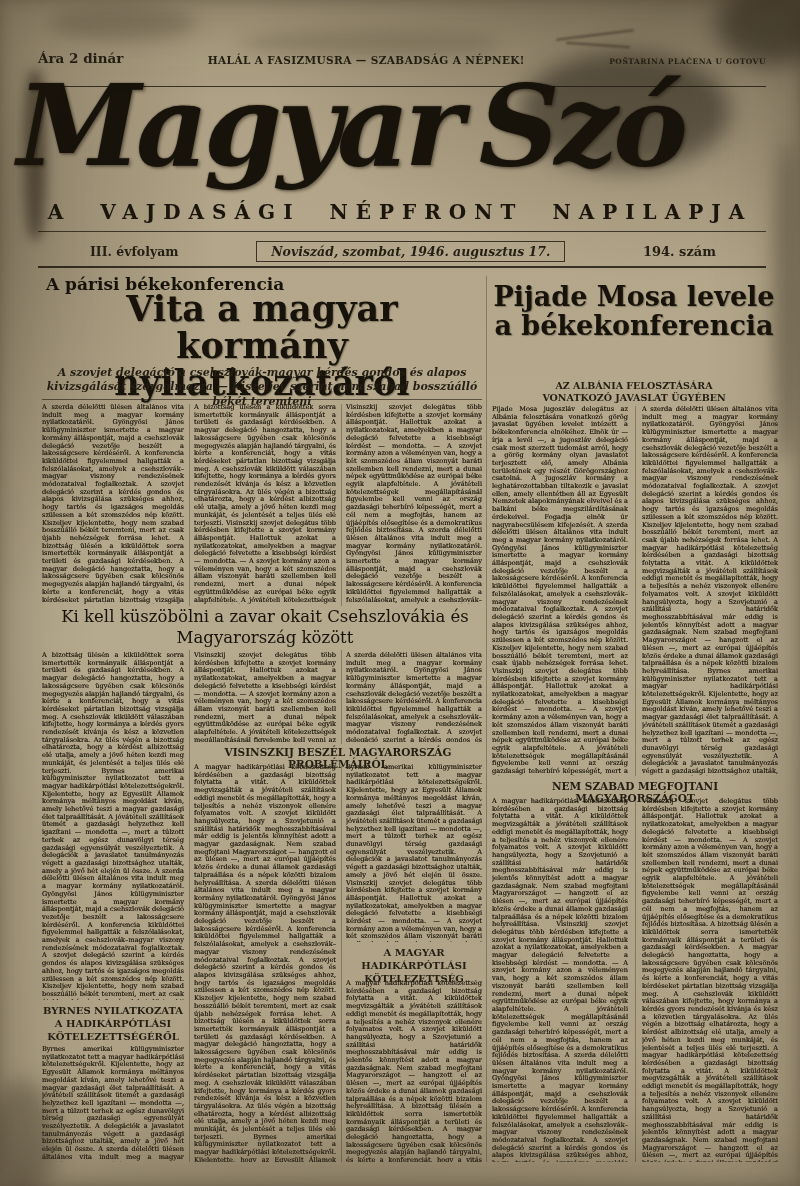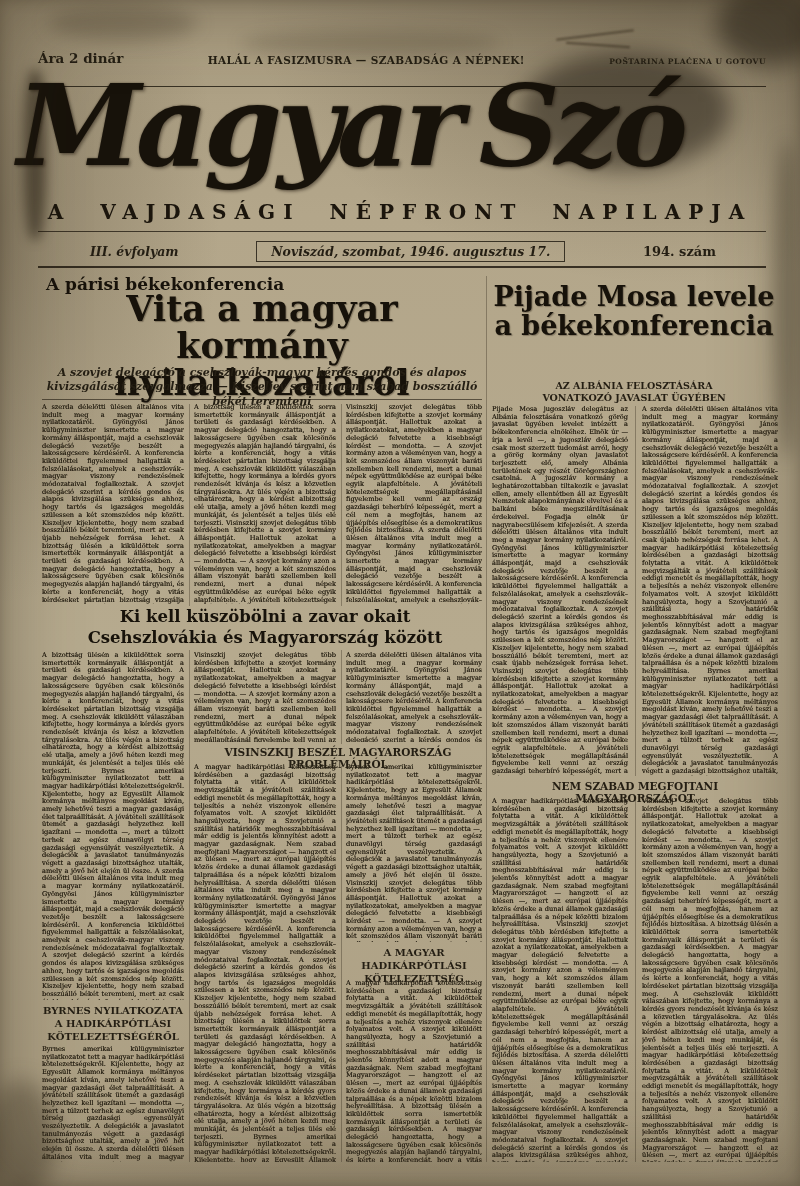--- a/index.html
+++ b/index.html
@@ -34,37 +34,37 @@
 
   .masthead{position:absolute;left:0;top:62px;width:700px;text-align:center;font-weight:bold;font-style:italic;
     font-size:112px;line-height:1.15;letter-spacing:-5px;word-spacing:-14px;color:#17120a;z-index:2;
     text-shadow:0 0 2px rgba(25,18,8,.55),2px 2px 3px rgba(25,18,8,.35)}
   .subtitle{position:absolute;left:0;top:200px;width:800px;text-align:center;font-weight:bold;
     font-size:20px;letter-spacing:8px;word-spacing:14px;color:#1b150c;z-index:2}
   .rule-sub{position:absolute;left:38px;right:34px;top:231px;border-top:1.5px solid rgba(28,22,12,.75);z-index:2}
 
   .dateline{position:absolute;left:38px;right:34px;top:237px;height:29px;display:flex;align-items:center;
     justify-content:space-between;border-bottom:2.5px solid rgba(25,19,10,.8);z-index:2}
-  .volume{font-weight:bold;font-style:italic;font-size:12.5px;margin-left:52px}
+  .volume{font-weight:bold;font-size:12.5px;margin-left:52px}
   .datebox{border:1.5px solid rgba(28,22,12,.8);padding:2px 14px;font-weight:bold;font-style:italic;font-size:12.5px}
   .issue{font-weight:bold;font-size:13px;margin-right:50px}
 
   .kicker{position:absolute;left:46px;top:274px;font-weight:bold;font-size:17px;z-index:2;color:#17120a}
   .headline-left{position:absolute;left:40px;top:291px;width:444px;text-align:center;font-weight:bold;
     font-size:35px;line-height:1.05;color:#17120a;z-index:2;text-shadow:1px 1px 1px rgba(25,18,8,.3)}
   .deck{position:absolute;left:42px;top:366px;width:440px;text-align:center;font-weight:bold;font-style:italic;
     font-size:11px;line-height:1.3;z-index:2}
   .rule-deck{position:absolute;left:42px;top:399px;width:440px;border-top:1px solid rgba(28,22,12,.6);z-index:2}
 
   .headline-right{position:absolute;left:490px;top:282px;width:288px;text-align:center;font-weight:bold;
     font-size:27px;line-height:1.08;color:#17120a;z-index:2;text-shadow:1px 1px 1px rgba(25,18,8,.3)}
   .subhead-right{position:absolute;left:490px;top:380px;width:288px;text-align:center;font-weight:bold;
     font-size:9.5px;line-height:1.3;z-index:2}
 
-  .crosshead-mid{position:absolute;left:60px;top:607px;width:410px;text-align:center;font-weight:bold;
+  .crosshead-mid{position:absolute;left:60px;top:607px;width:410px;text-align:center;font-weight:normal;
     font-size:16.5px;line-height:1.25;color:#17120a;z-index:2}
   .crosshead-vis{position:absolute;left:194px;top:746px;width:288px;text-align:center;font-weight:bold;font-size:10.5px;z-index:2}
   .crosshead-had{position:absolute;left:346px;top:946px;width:136px;text-align:center;font-weight:bold;font-size:10px;line-height:1.3;z-index:2}
   .crosshead-byr{position:absolute;left:42px;top:1004px;width:142px;text-align:center;font-weight:bold;font-size:10px;line-height:1.3;z-index:2}
   .crosshead-nem{position:absolute;left:492px;top:780px;width:286px;text-align:center;font-weight:bold;font-size:10.5px;z-index:2}
 
   .bcol{position:absolute;overflow:hidden;font-size:6.6px;line-height:1.17;text-align:justify;
     color:#2a2417;z-index:2;text-shadow:0 0 .5px rgba(40,32,20,.9)}
   #lt1{left:42px;top:404px;width:142px;height:200px}
   #lt2{left:194px;top:404px;width:142px;height:200px}

